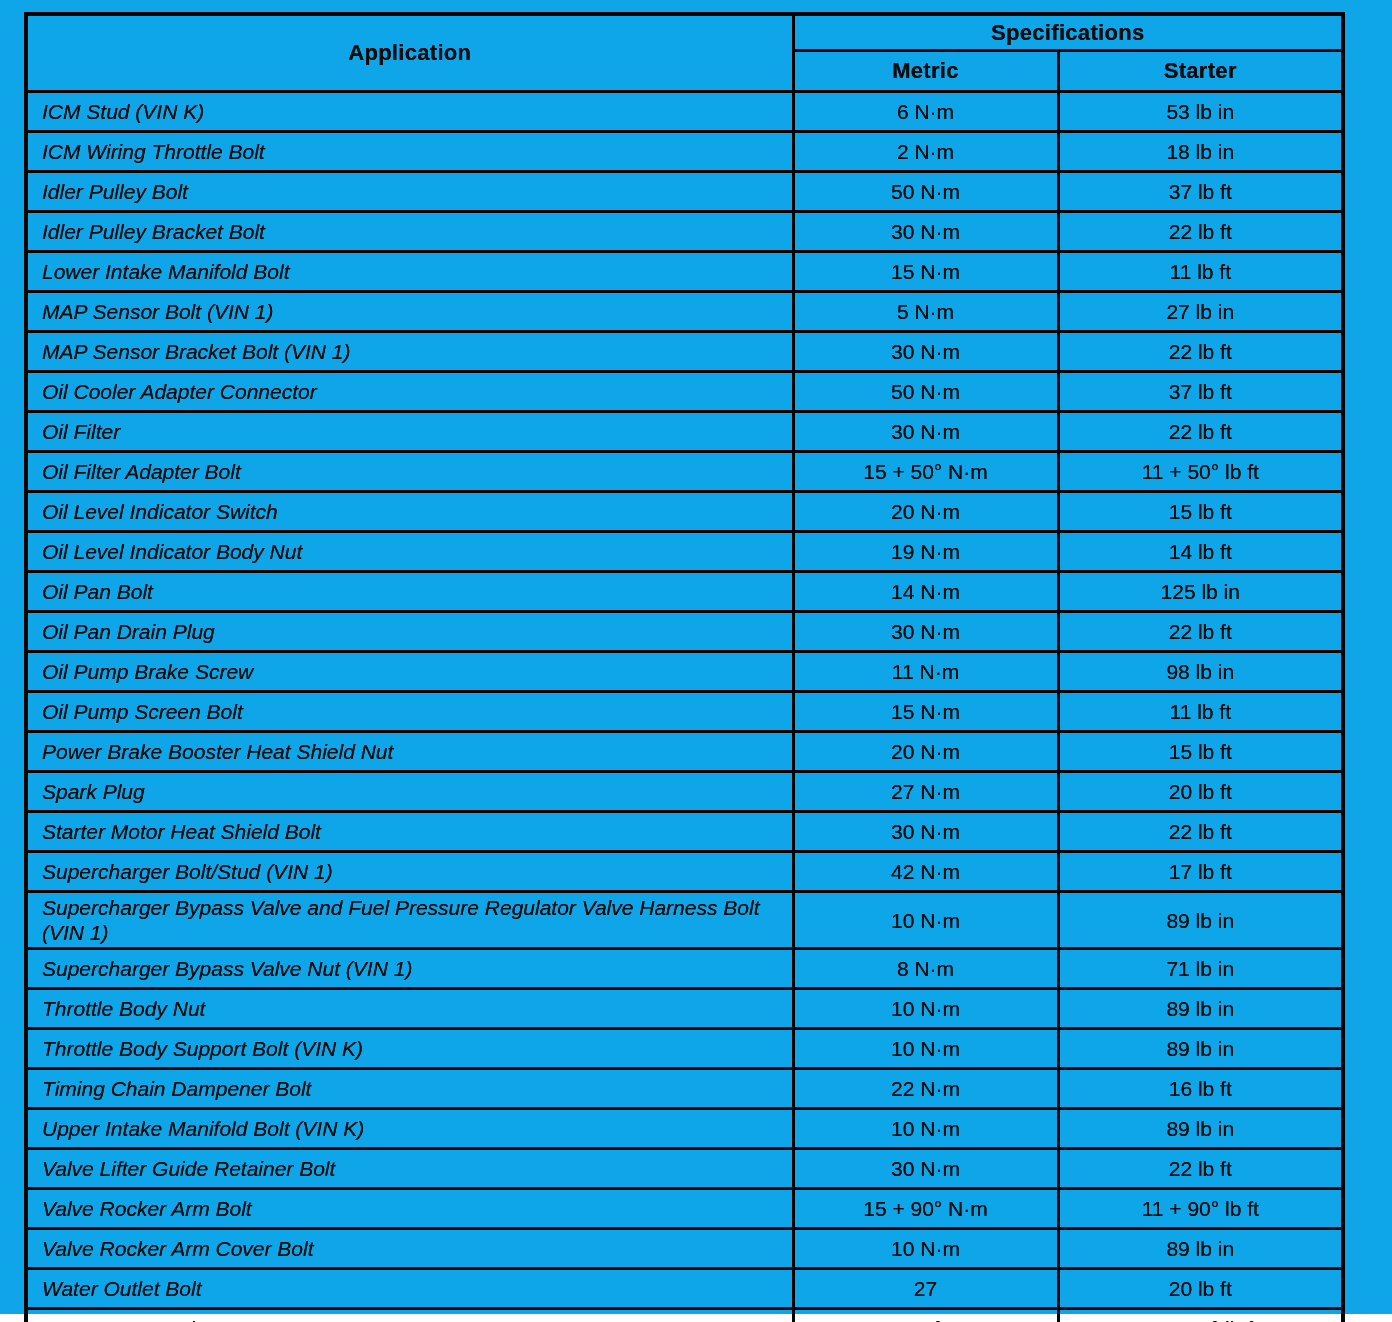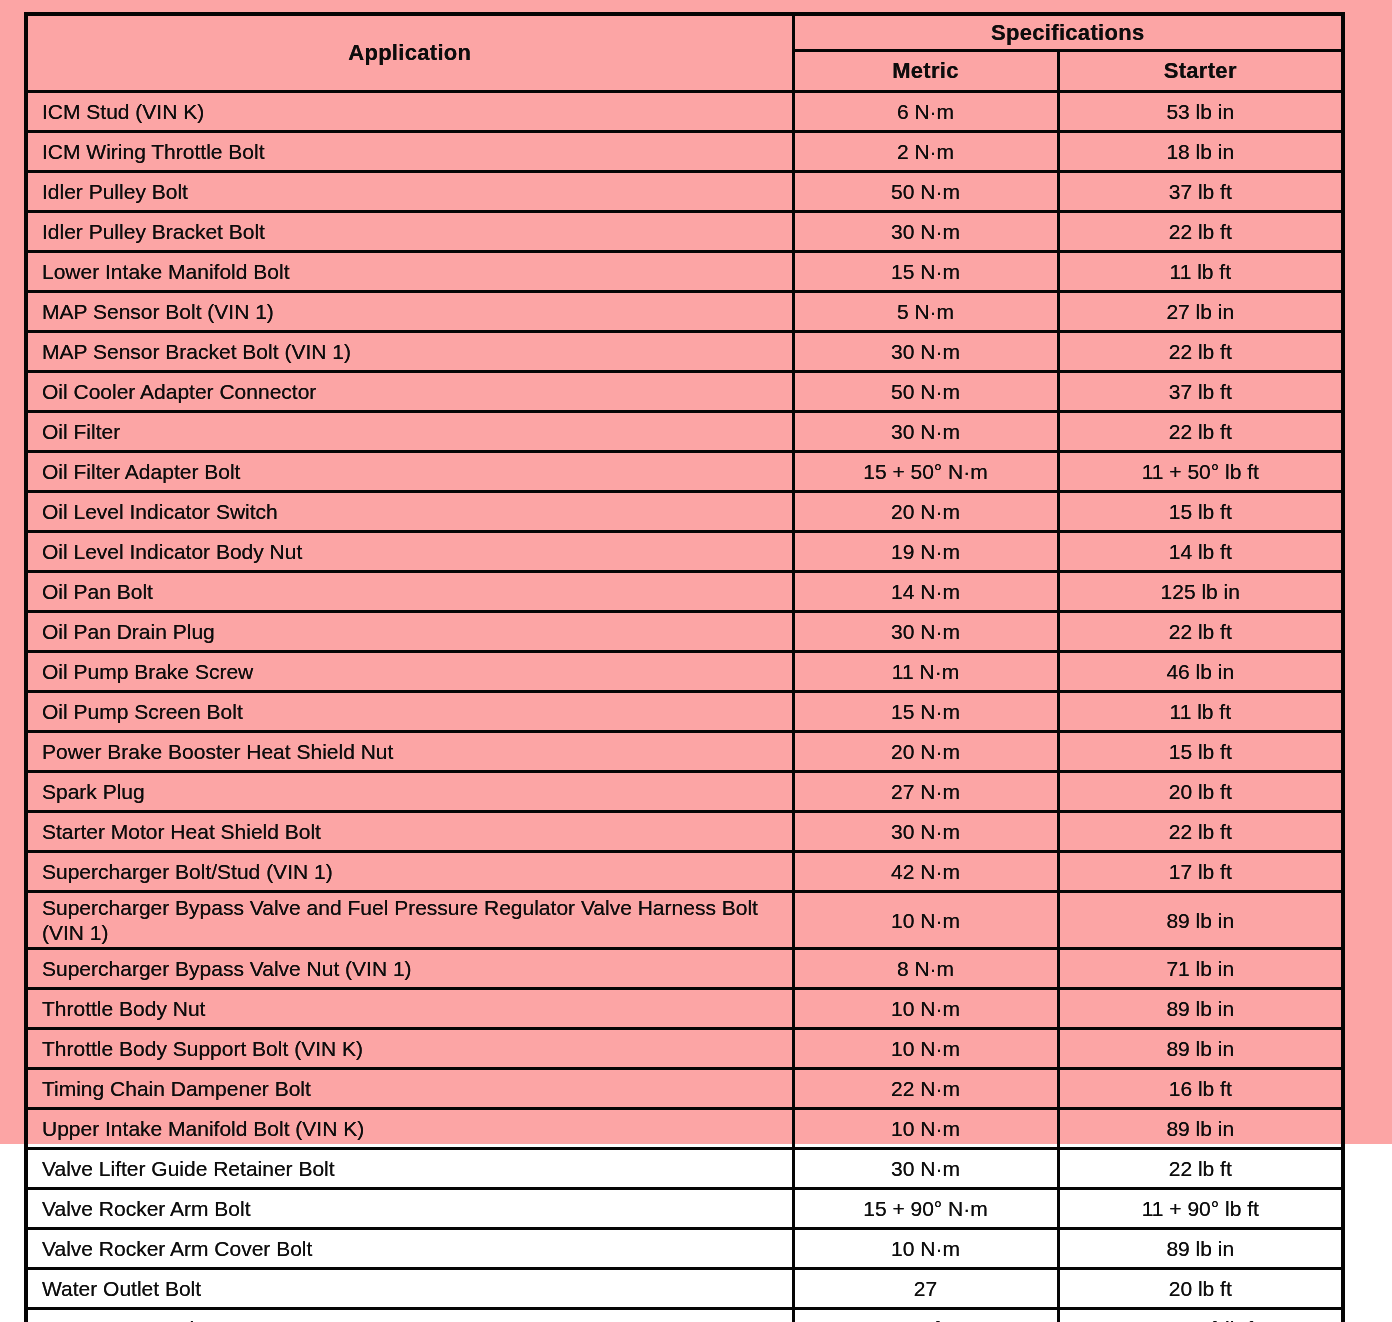--- a/index.html
+++ b/index.html
@@ -8,22 +8,22 @@
     background: #ffffff;
     width: 1392px;
     height: 1322px;
     font-family: "Liberation Sans", sans-serif;
     color: #0d0d0d;
     overflow: hidden;
   }
   .page {
     position: relative;
     width: 1392px;
-    height: 1144px;
-    background: #fca5a5;
+    height: 1314px;
+    background: #0ea5e9;
   }
   table.spec-table {
     position: absolute;
     left: 24px;
     top: 12px;
     width: 1317px;
     border-collapse: collapse;
     table-layout: fixed;
     border: 4px solid #050505;
   }
@@ -45,20 +45,21 @@
   th.spec-head { height: 31px; }
   th.sub-head  { height: 36px; }
   tbody td {
     font-size: 21px;
     height: 33px;
     line-height: 1.2;
   }
   td.app {
     text-align: left;
     padding: 2px 10px 2px 14px;
+    font-style: italic;
   }
   td.val {
     text-align: center;
     padding: 2px 6px;
   }
 </style>
 </head>
 <body>
 
 <div class="page">
@@ -146,21 +147,21 @@
         <td class="val">125 lb in</td>
       </tr>
         <tr class="">
         <td class="app">Oil Pan Drain Plug</td>
         <td class="val">30 N·m</td>
         <td class="val">22 lb ft</td>
       </tr>
         <tr class="">
         <td class="app">Oil Pump Brake Screw</td>
         <td class="val">11 N·m</td>
-        <td class="val">46 lb in</td>
+        <td class="val">98 lb in</td>
       </tr>
         <tr class="">
         <td class="app">Oil Pump Screen Bolt</td>
         <td class="val">15 N·m</td>
         <td class="val">11 lb ft</td>
       </tr>
         <tr class="">
         <td class="app">Power Brake Booster Heat Shield Nut</td>
         <td class="val">20 N·m</td>
         <td class="val">15 lb ft</td>

